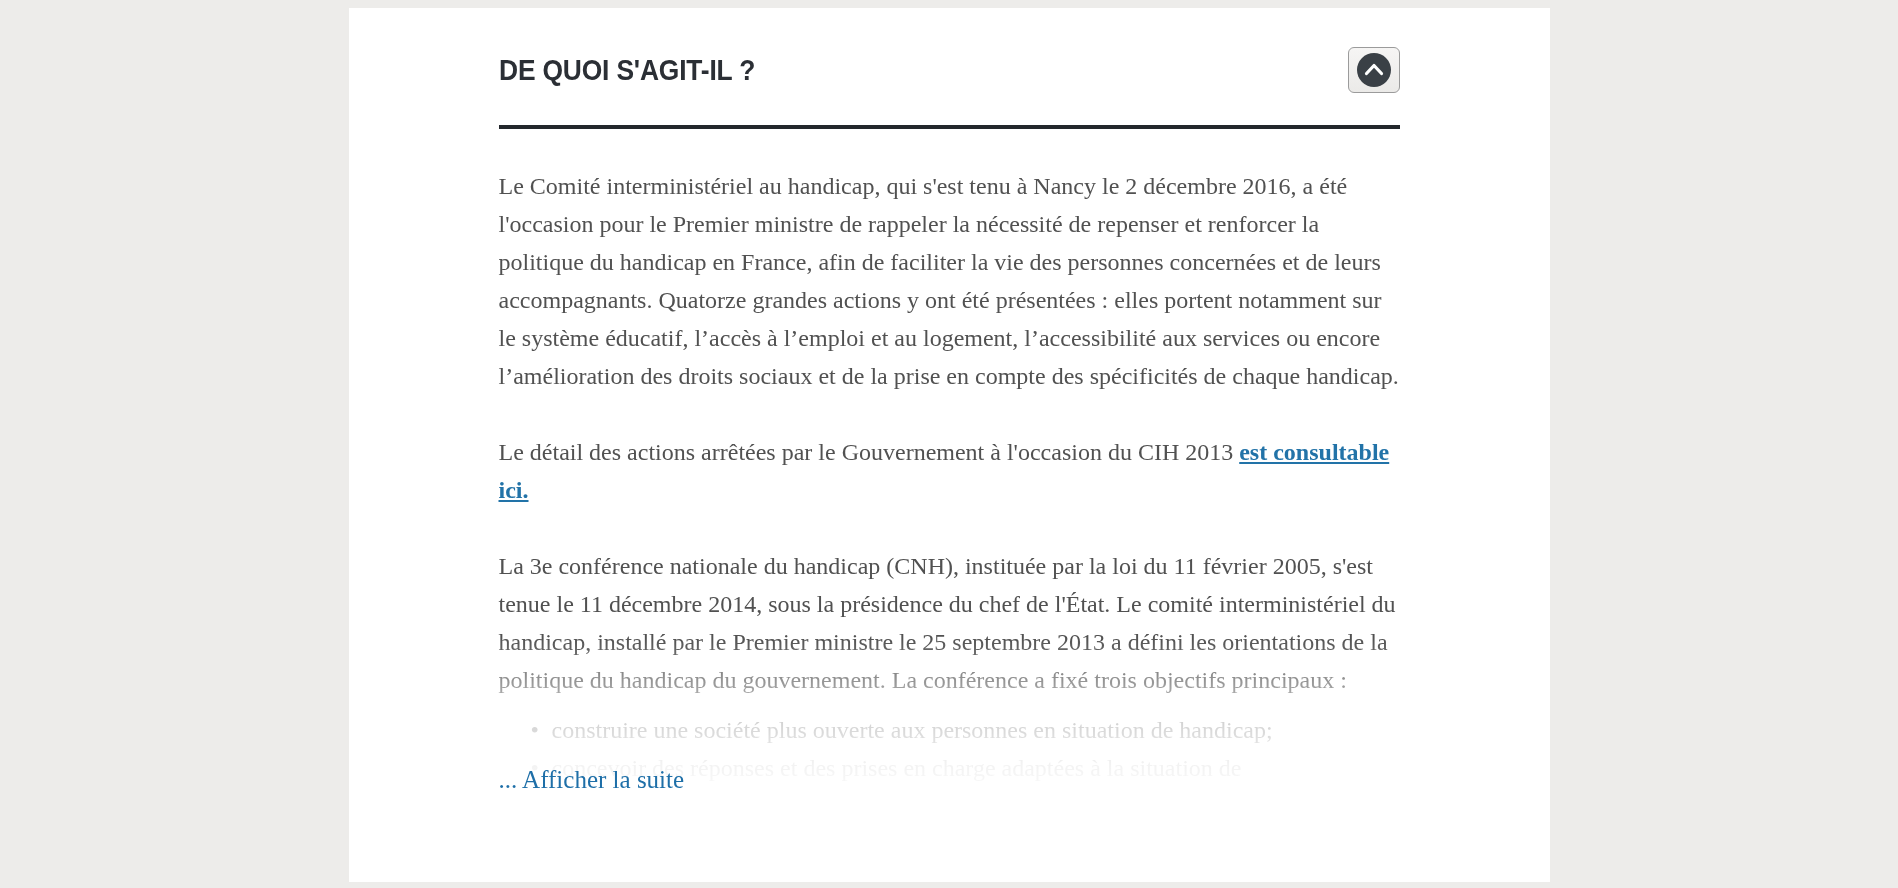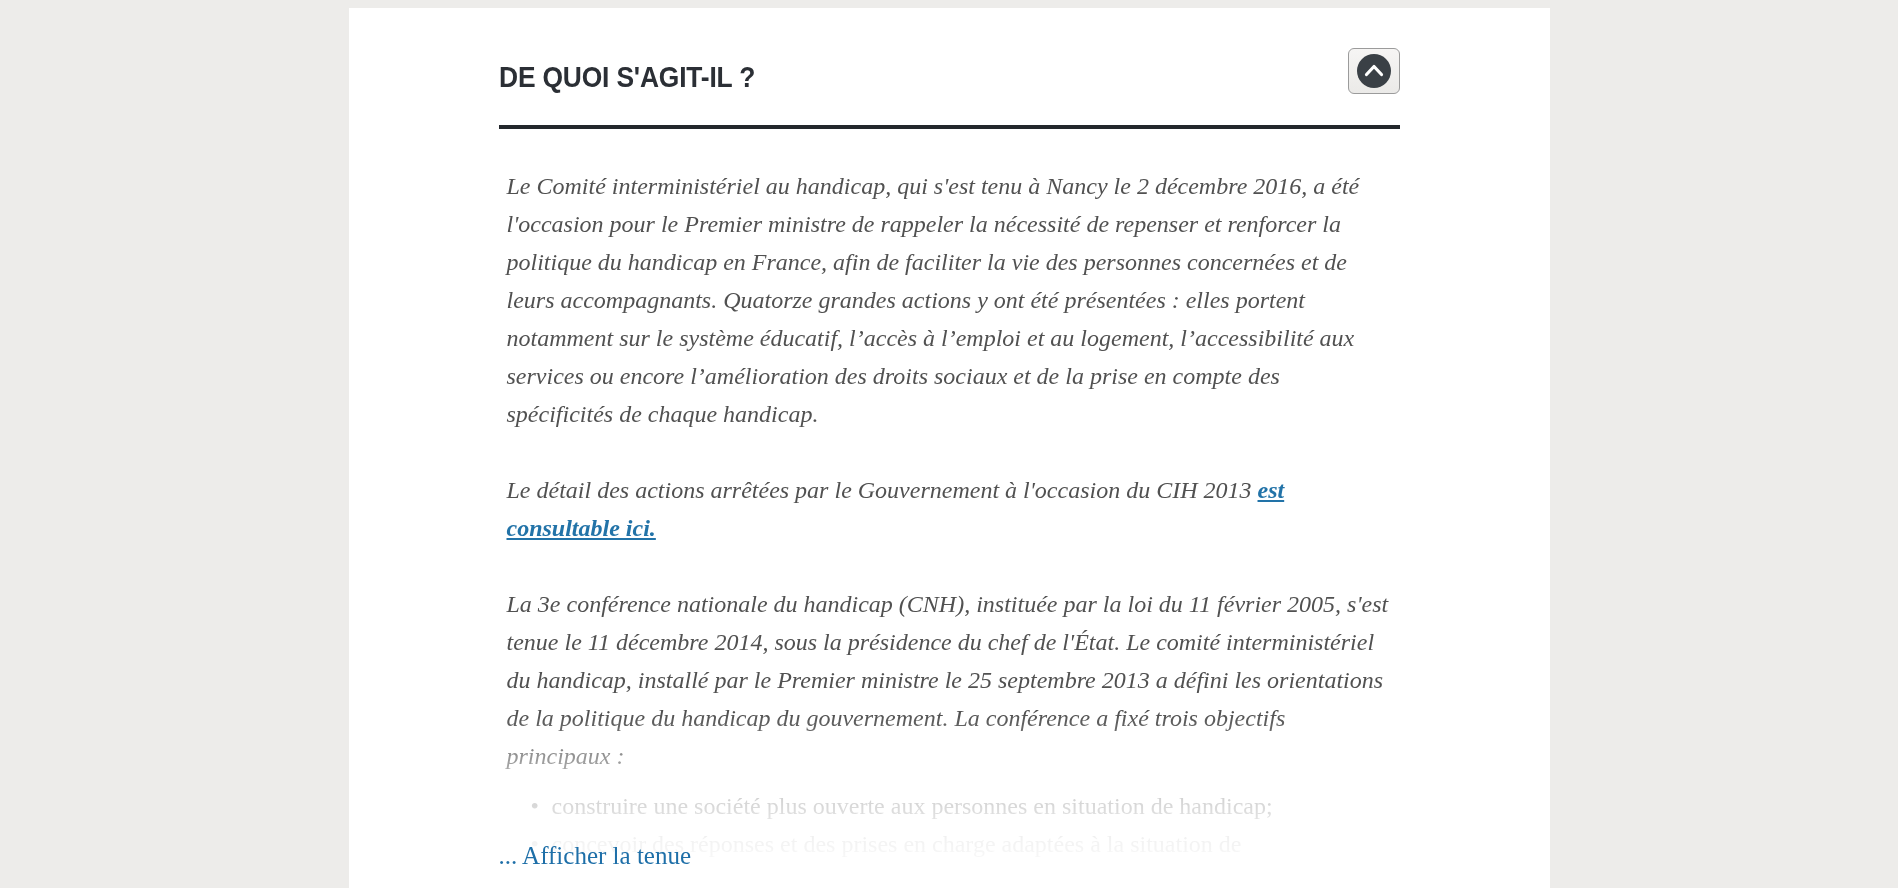--- a/index.html
+++ b/index.html
@@ -15,21 +15,21 @@
     width: 1201px;
     min-height: 874px;
     margin: 8px auto 0;
     background: #ffffff;
     padding: 38px 150px 0;
   }
 
   .section-header {
     display: flex;
     justify-content: space-between;
-    align-items: flex-end;
+    align-items: center;
     height: 48px;
   }
   .section-title {
     margin: 0;
     font-family: "Liberation Sans", sans-serif;
     font-weight: 700;
     font-size: 30px;
     letter-spacing: -0.2px;
     color: #2b2f35;
     transform: scaleX(0.88);
@@ -53,21 +53,21 @@
     margin: 31px 0 0;
   }
 
   .content {
     position: relative;
     padding-bottom: 26px;
     font-size: 24px;
     line-height: 38px;
     color: #515151;
   }
-  .content p { margin: 38px 8px 0; font-style: italic; }
+  .content p { margin: 38px 0 0; }
 
   .inline-link {
     color: #2273a8;
     font-weight: 700;
     text-decoration: underline;
     cursor: pointer;
   }
 
   .objectives {
     list-style: none;
@@ -134,16 +134,16 @@
 
     <p>La 3e conférence nationale du handicap (CNH), instituée par la loi du 11 février 2005, s'est tenue le 11 décembre 2014, sous la présidence du chef de l'État. Le comité interministériel du handicap, installé par le Premier ministre le 25 septembre 2013 a défini les orientations de la politique du handicap du gouvernement. La conférence a fixé trois objectifs principaux :</p>
 
     <ul class="objectives">
       <li>construire une société plus ouverte aux personnes en situation de handicap;</li>
       <li>concevoir des réponses et des prises en charge adaptées à la situation de</li>
     </ul>
 
     <div class="fade-overlay"></div>
 
-    <a class="show-more">... Afficher la tenue</a>
+    <a class="show-more">... Afficher la suite</a>
   </div>
 
 </div>
 
 </body></html>

